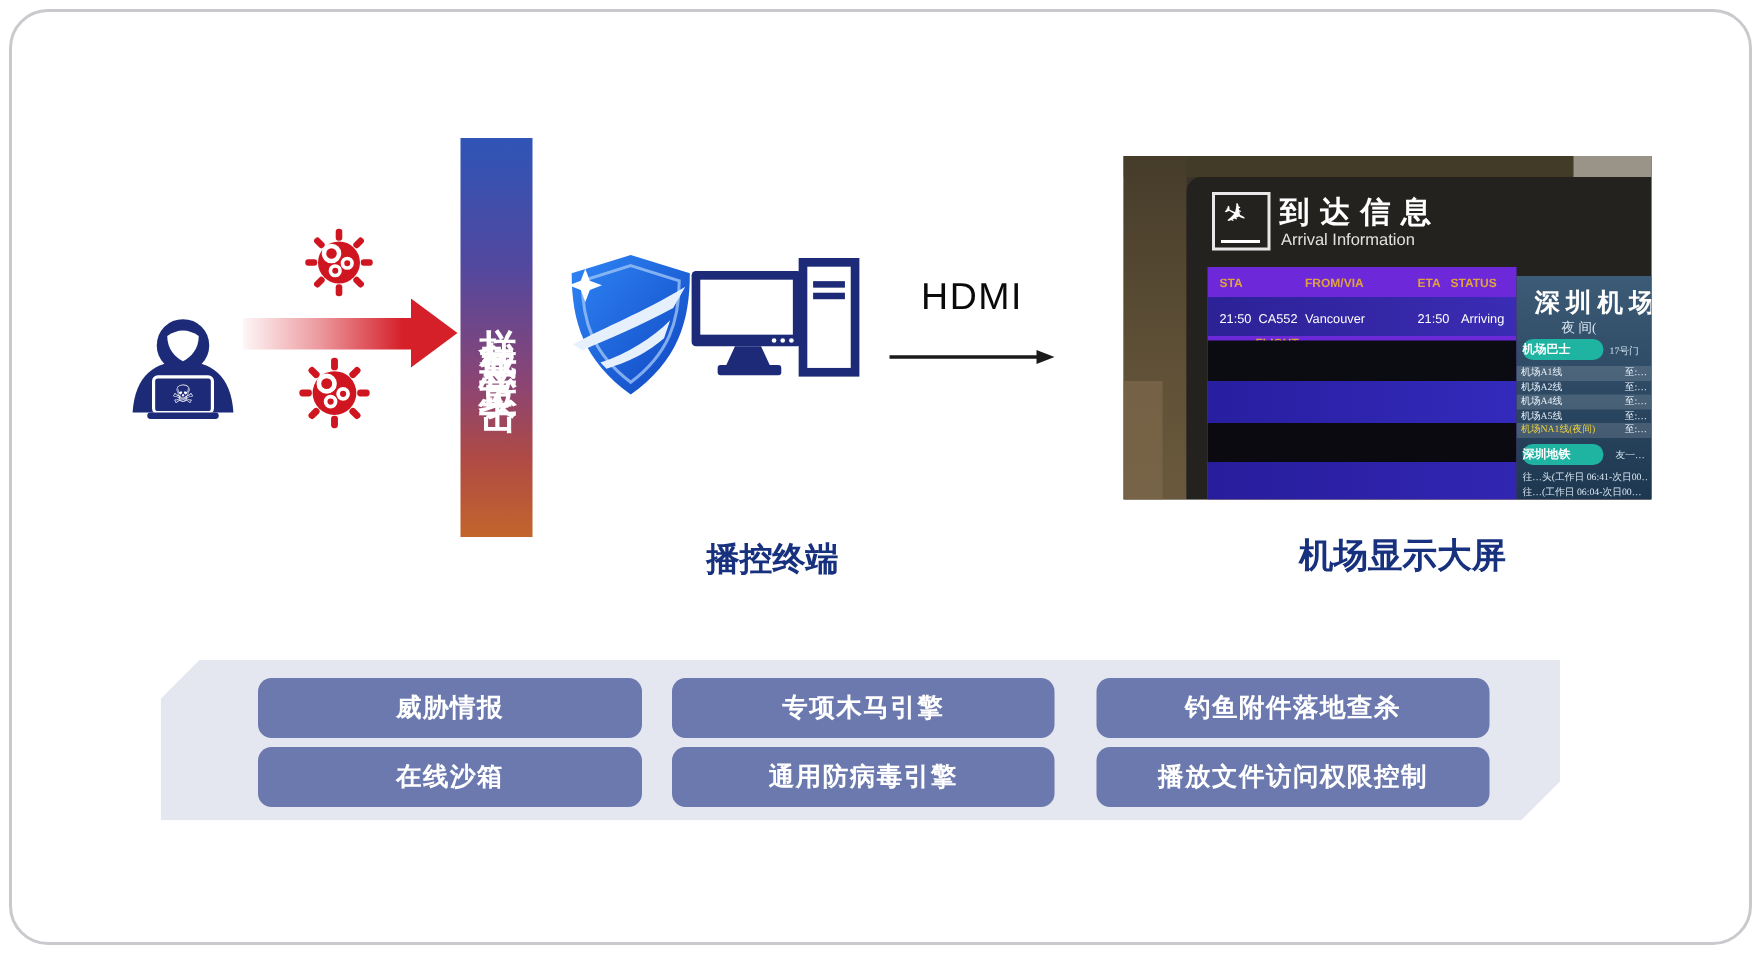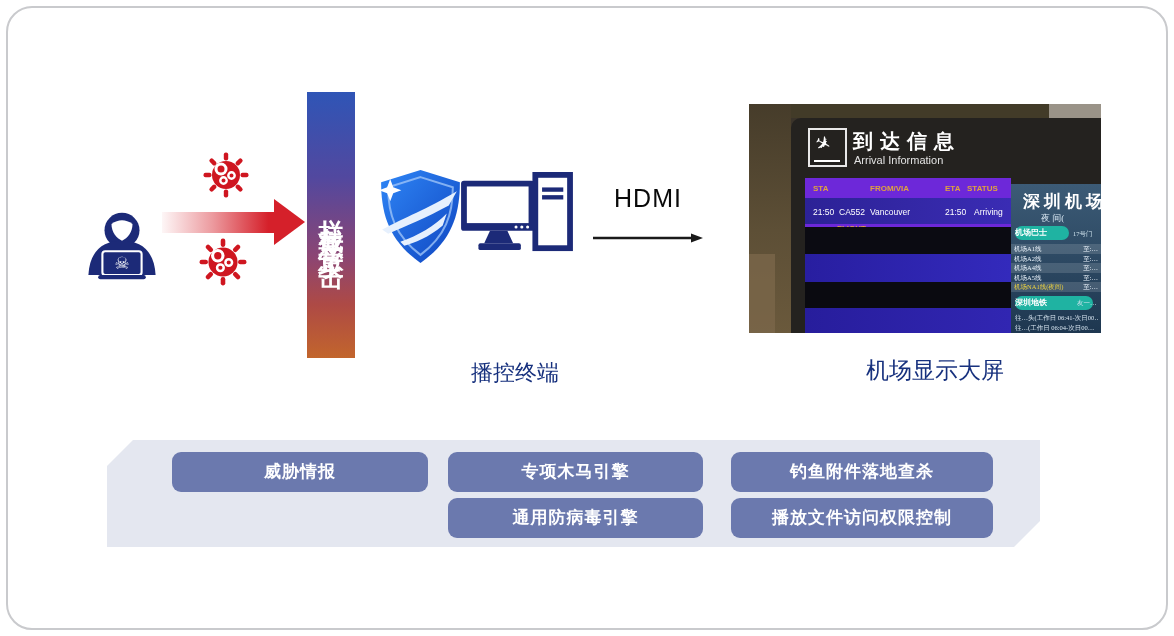--- a/index.html
+++ b/index.html
@@ -21,21 +21,21 @@
      background:linear-gradient(180deg,#2f55b6 0%,#52489f 32%,#8c4573 62%,#ae4a45 80%,#c2652c 100%);}
   .bar-text{writing-mode:vertical-rl;text-orientation:upright;color:#fff;font-size:25px;font-weight:bold;
      letter-spacing:9px;line-height:1;}
   
   .shield{left:370px;top:167px;width:101px;height:101px;}
   .computer{left:459px;top:172px;width:116px;height:81px;}
   
   .hdmi-label{left:596px;top:184px;width:104px;text-align:center;font-size:25px;color:#0a0a0a;letter-spacing:1px;}
   .hdmi-arrow{left:592px;top:230px;width:112px;height:14px;}
   
-  .cap{font-weight:normal;color:#17317e;text-align:center;}
+  .cap{font-weight:bold;color:#17317e;text-align:center;}
   .cap-terminal{left:420px;top:358px;width:190px;font-size:22px;}
   .cap-screen{left:840px;top:355px;width:190px;font-size:23px;}
   
   .photo{left:749px;top:104px;width:352px;height:229px;background:#3a332a;overflow:hidden;}
   .wall-left{left:0;top:0;width:42px;height:229px;background:linear-gradient(180deg,#463c2a,#5d4f36 55%,#6a593c);}
   .wall-left-patch{left:0;top:150px;width:26px;height:79px;background:#7a674a;opacity:.8;}
   .wall-top{left:0;top:0;width:352px;height:14px;background:#423b28;}
   .wall-box{left:300px;top:0;width:52px;height:24px;background:#a9a399;opacity:.85;}
   .bezel{left:42px;top:14px;width:310px;height:215px;background:#24221f;border-radius:10px 0 0 0;}
   .plane-box{left:59px;top:24px;width:35px;height:35px;border:2px solid #e8e8e8;}
@@ -51,21 +51,21 @@
   .s1{top:49px;height:27px;background:#0b0b12;}
   .s2{top:76px;height:28px;background:linear-gradient(90deg,#281ea0,#332abc);}
   .s3{top:104px;height:26px;background:#0a0a10;}
   .s4{top:130px;height:25px;background:linear-gradient(90deg,#271d9c,#3126b2);}
   .panel{left:262px;top:80px;width:90px;height:149px;background:linear-gradient(180deg,#3c5b76,#1e3750);overflow:hidden;font-family:Liberation Serif, serif;}
   .pn-title{left:12px;top:6px;width:78px;color:#fff;font-size:17px;font-weight:bold;letter-spacing:4px;
      white-space:nowrap;overflow:hidden;}
   .pn-sub{left:30px;top:28px;color:#d7e5f0;font-size:9px;white-space:nowrap;}
   .pill{background:#1fb3a2;border-radius:7px;color:#fff;font-size:8px;font-weight:bold;text-align:left;line-height:14px;height:14px;}
   .pill-bus{left:4px;top:42px;width:54px;}
-  .pill-metro{left:4px;top:112px;width:78px;}
+  .pill-metro{left:4px;top:112px;width:54px;}
   .pn-note{color:#cfe3ee;font-size:6.5px;white-space:nowrap;}
   .note-bus{left:62px;top:46px;}
   .note-metro{left:66px;top:115px;}
   .busrows{left:0;top:60px;width:90px;}
   .busrow{display:flex;justify-content:space-between;padding:0 3px;height:9.6px;line-height:9.6px;
      font-size:6.5px;color:#eaf3fb;white-space:nowrap;overflow:hidden;}
   .busrow:nth-child(odd){background:rgba(255,255,255,0.14);}
   .busrow.night .bl-name{color:#ecd23f;}
   .pfoot{left:4px;width:84px;color:#d9e7f2;font-size:6.5px;white-space:nowrap;overflow:hidden;}
   .pf1{top:130px;} .pf2{top:140px;}
@@ -230,15 +230,16 @@
     </div>
   </div>
 
   <div class="abs cap cap-terminal">播控终端</div>
   <div class="abs cap cap-screen">机场显示大屏</div>
 
   <div class="abs banner"></div>
   <div class="abs pillbtn c1 r1">威胁情报</div>
   <div class="abs pillbtn c2 r1">专项木马引擎</div>
   <div class="abs pillbtn c3 r1">钓鱼附件落地查杀</div>
+  <div class="abs pillbtn c1 r2">在线沙箱</div>
   <div class="abs pillbtn c2 r2">通用防病毒引擎</div>
   <div class="abs pillbtn c3 r2">播放文件访问权限控制</div>
 </div>
 
 </body></html>

